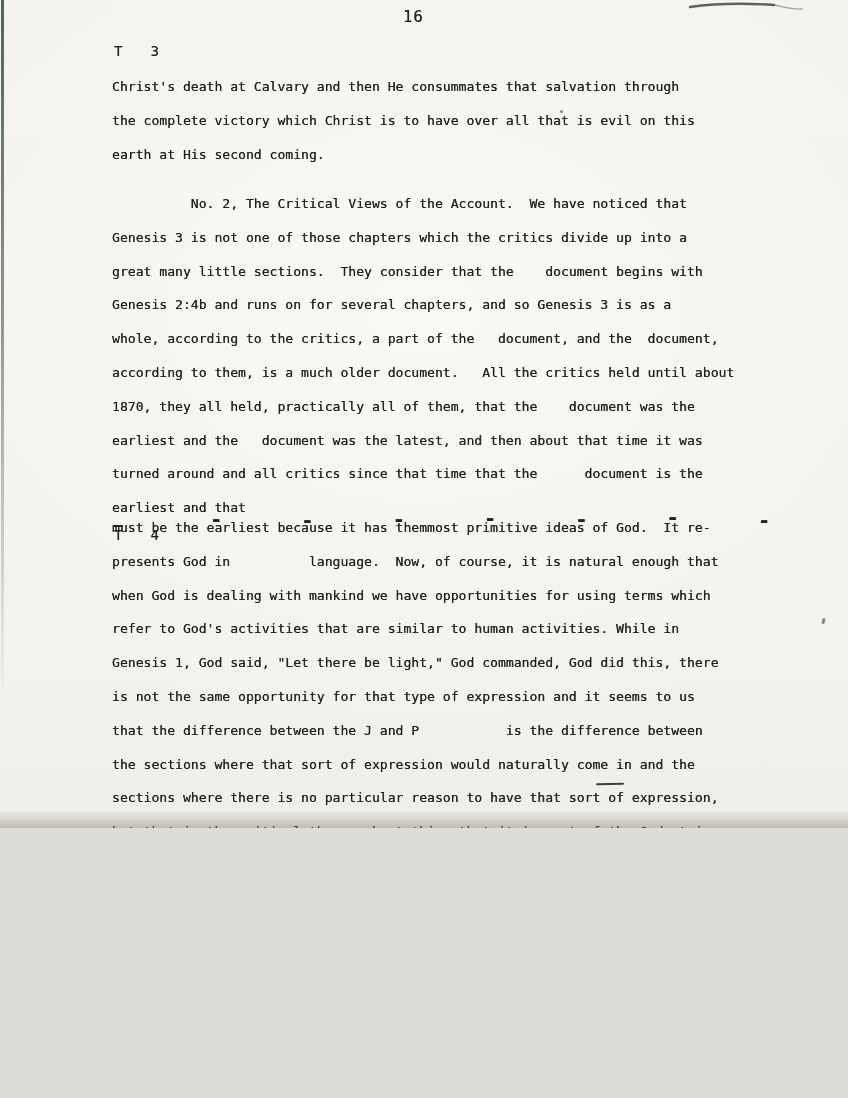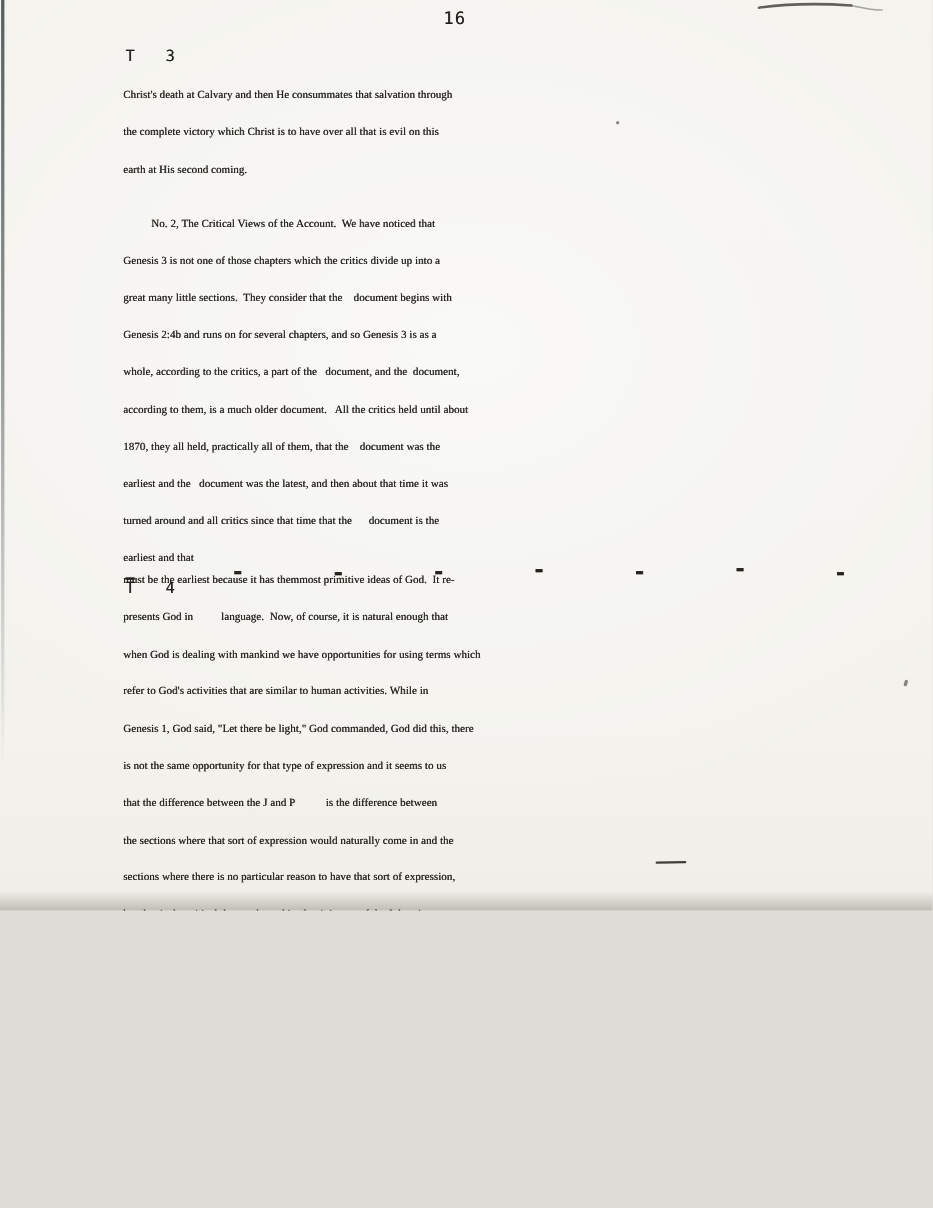--- a/index.html
+++ b/index.html
@@ -13,26 +13,25 @@
       radial-gradient(ellipse 120% 90% at 50% 38%, rgba(255,255,255,0.5) 0%, rgba(255,255,255,0) 60%),
       linear-gradient(180deg, #f4f3ee 0%, #f3f2ed 80%, #efeee8 100%);
     font-family: "DejaVu Sans Mono", "Liberation Mono", monospace;
     color: #201e1b;
   }
 
   
   .typed {
     position: absolute;
     white-space: pre;
-    font-size: 10px;
+    font-size: 13px;
     line-height: 33.8px;
     letter-spacing: 0.05px;
     color: #211f1b;
     text-shadow: 0.3px 0 0 rgba(25,22,18,0.55), 0 0 0.6px rgba(25,22,18,0.35);
-    font-family: Liberation Serif, serif;
   }
 
   .page-number {
     position: absolute;
     top: 8px;
     left: 403px;
     font-size: 15.5px;
     letter-spacing: 1px;
     text-shadow: 0.3px 0 0 rgba(25,22,18,0.6);
   }

